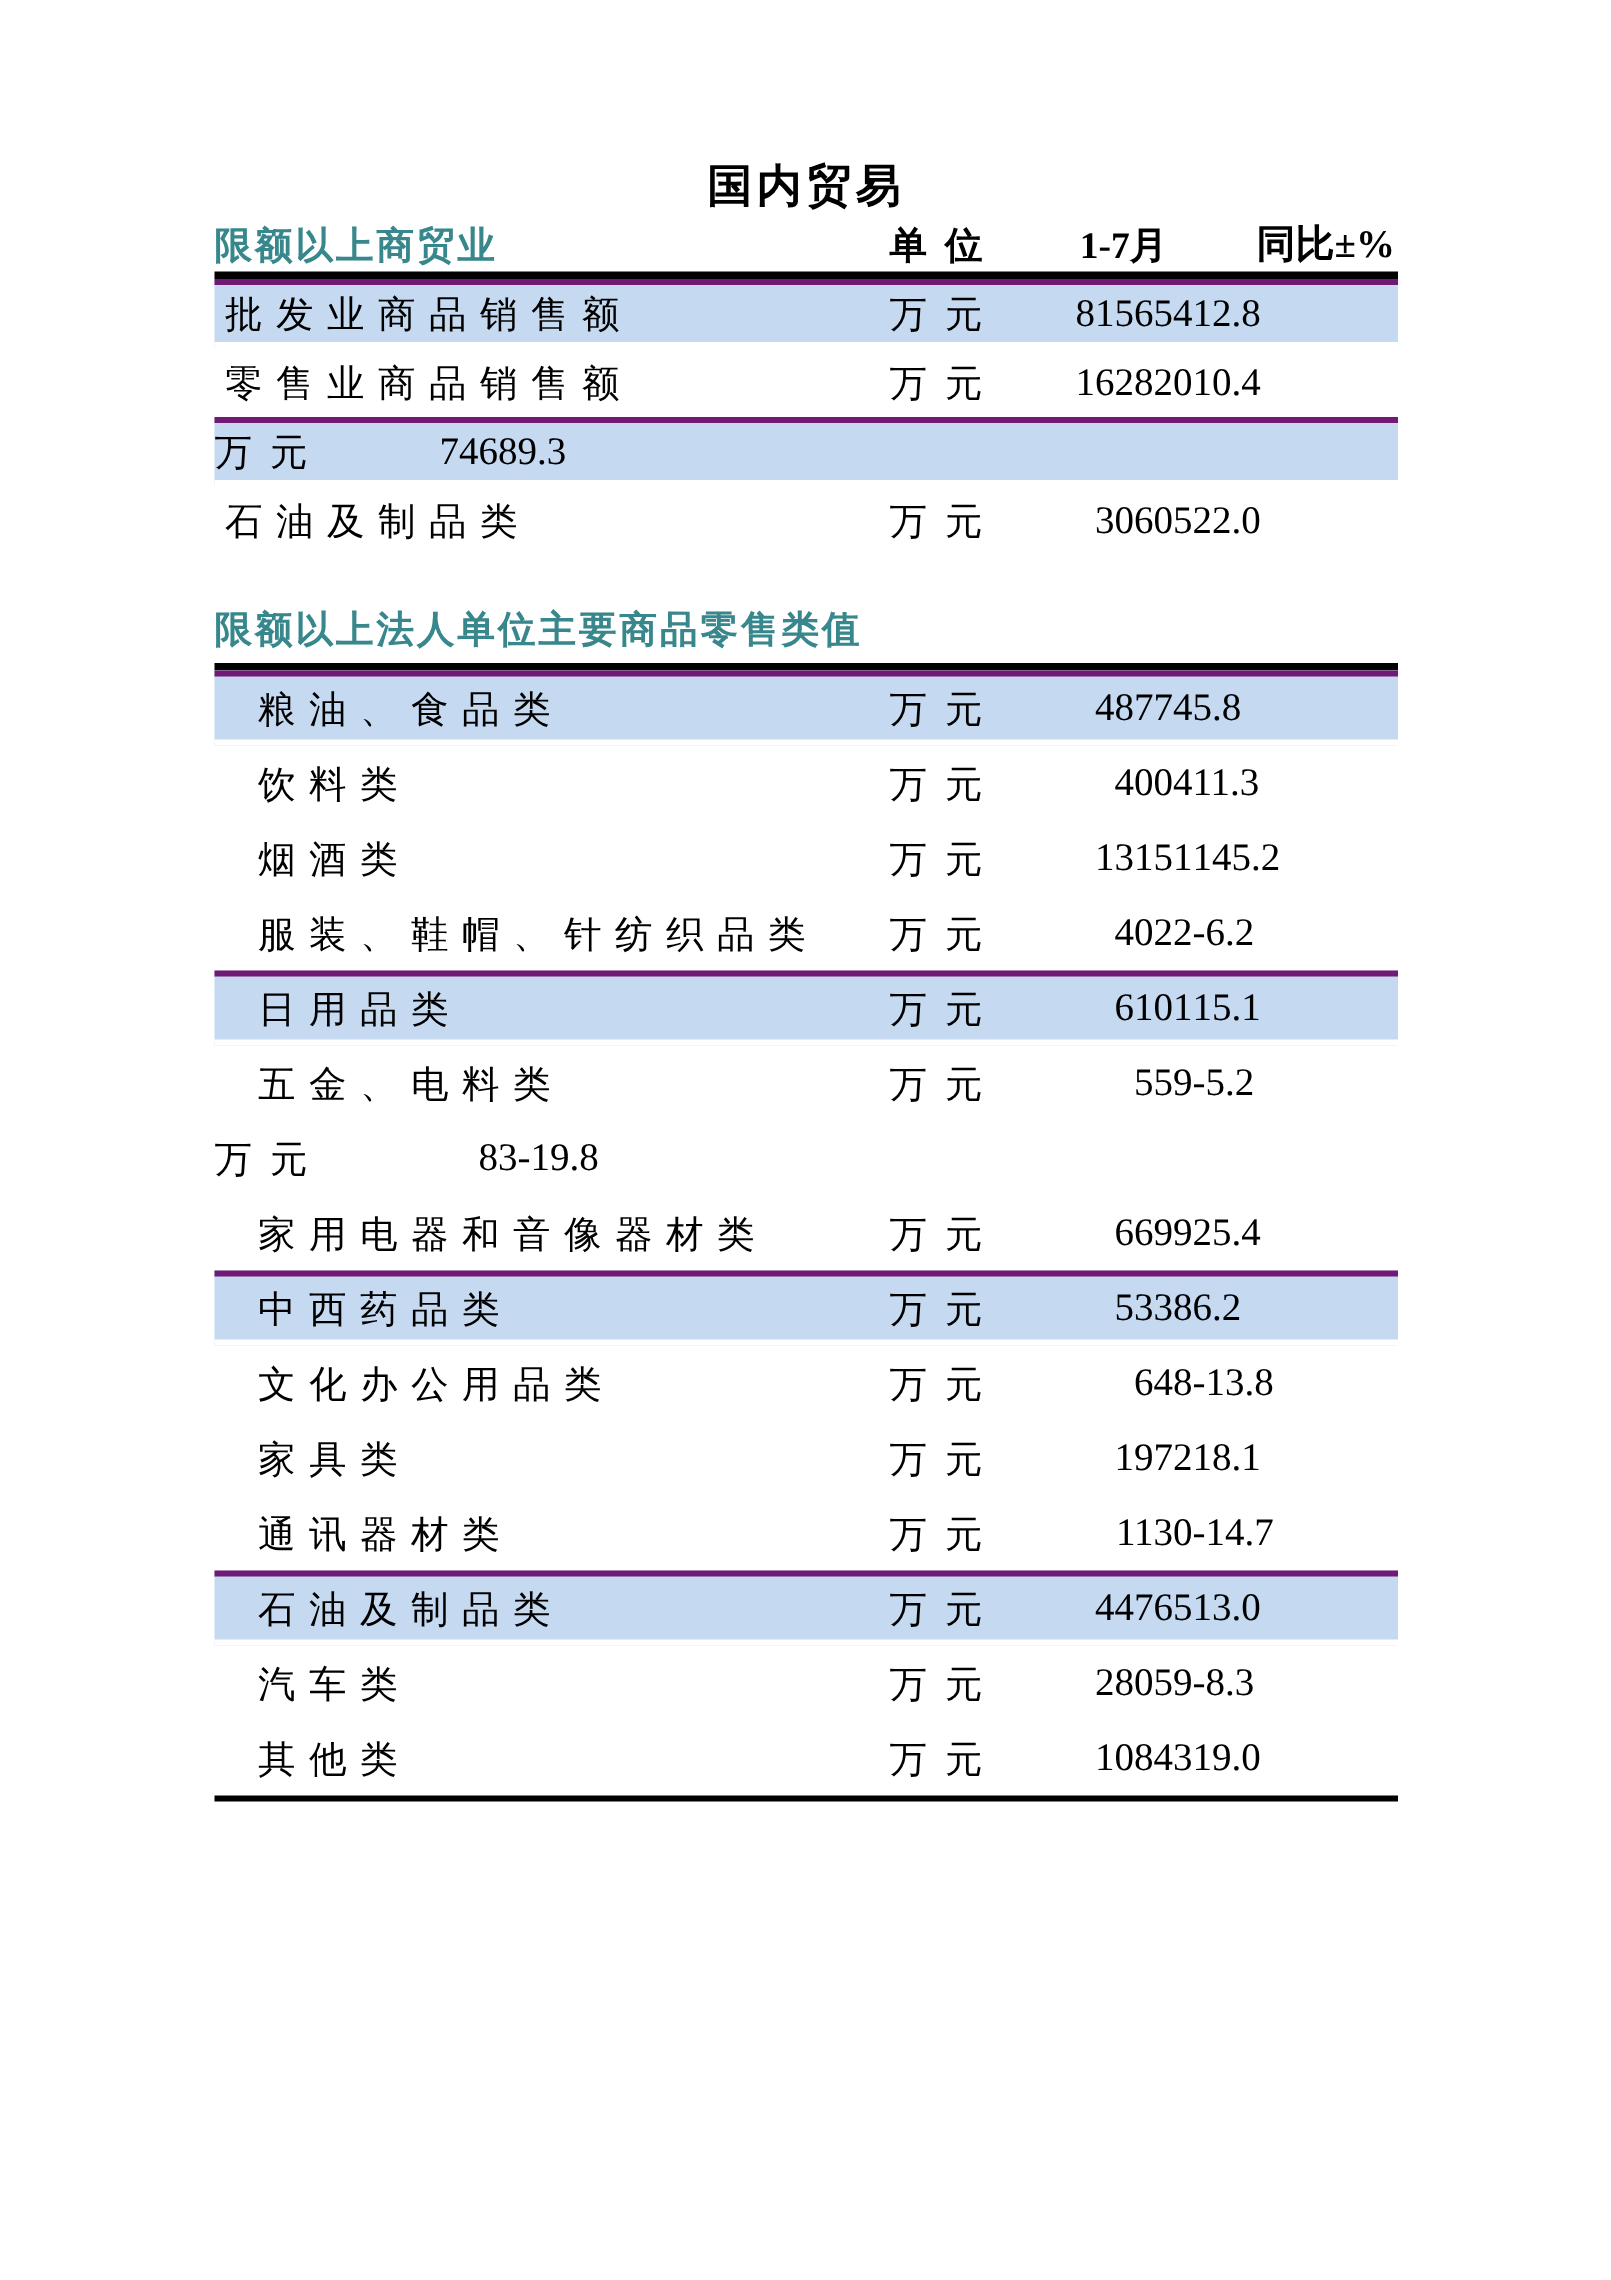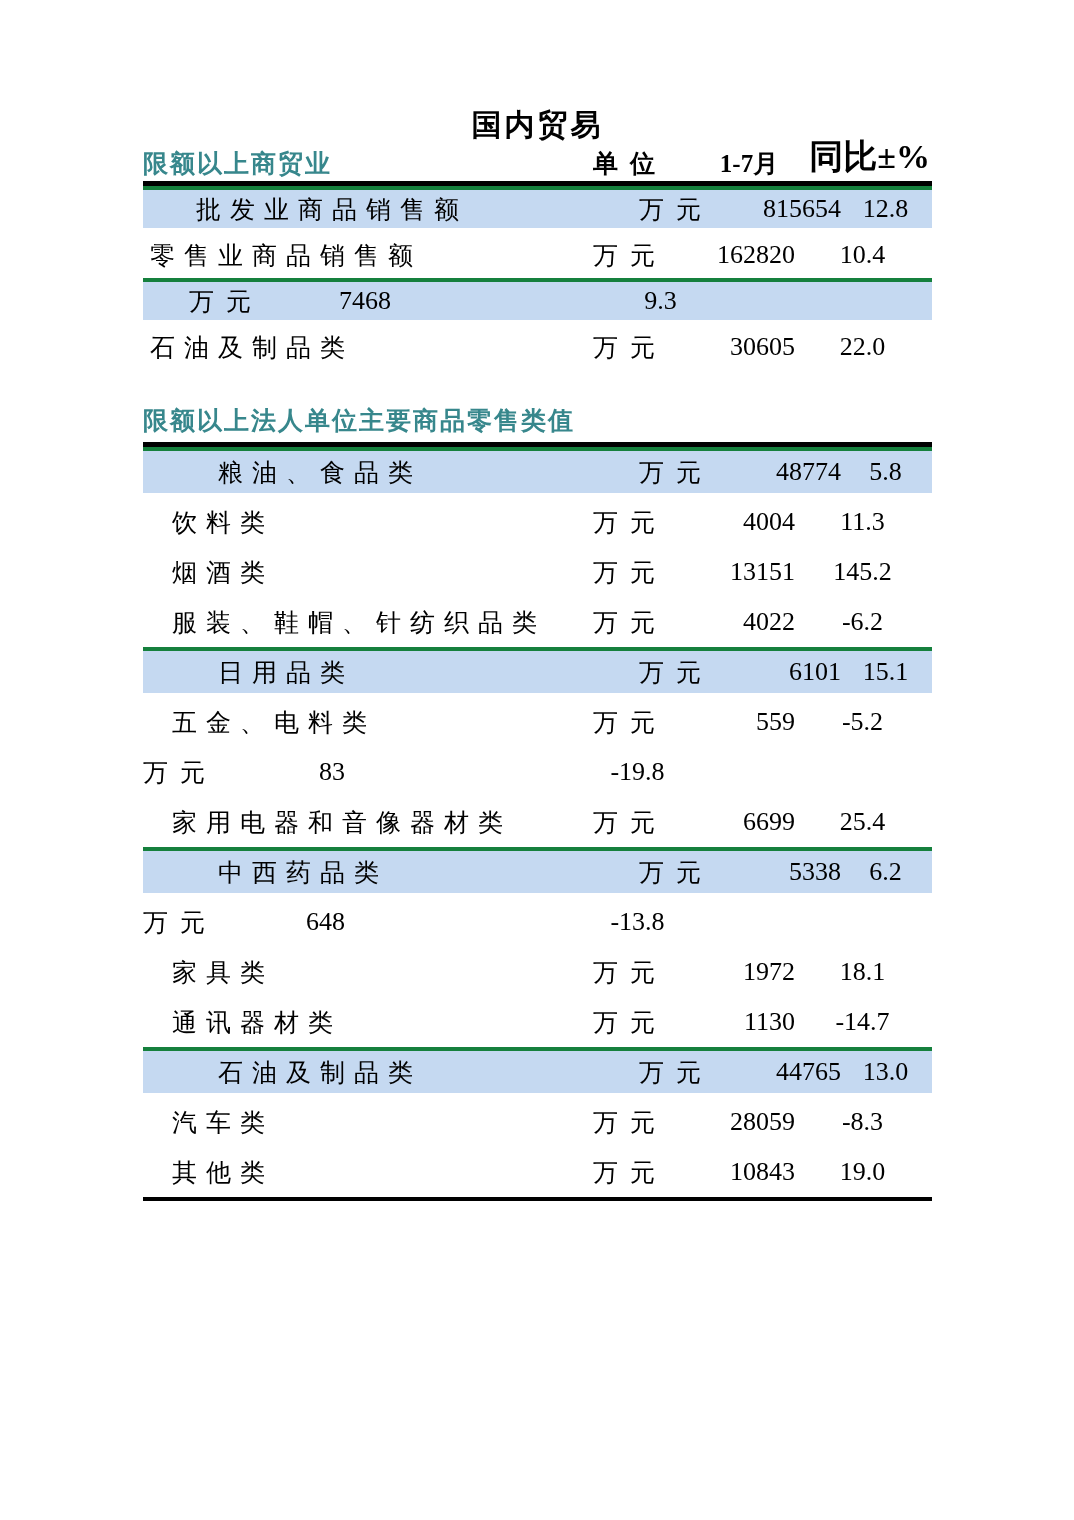--- a/index.html
+++ b/index.html
@@ -22,47 +22,47 @@
     display: flex; align-items: flex-end;
     margin-top: 5px; height: 33px; padding-bottom: 1px;
     border-bottom: 5px solid #000;
   }
   .thead .section-title {
     flex: 0 0 450px; font-size: 25px; font-weight: bold;
     letter-spacing: 2px; color: var(--teal, #37878c);
   }
   .thead .h-unit  { flex: 0 0 110px; font-size: 25px; font-weight: bold; letter-spacing: 12px; }
   .thead .h-val   { flex: 0 0 92px;  font-size: 25px; font-weight: bold; text-align: center; }
-  .thead .h-pct   { flex: 1; font-size: 34px; font-weight: bold; text-align: right; padding-right: 2px; }
+  .thead .h-pct   { flex: 1; font-size: 26px; font-weight: bold; text-align: right; padding-right: 2px; }
 
   .thead2 {
     margin-top: 34px; height: 38px;
     border-bottom: 5px solid #000;
   }
   .thead2 .section-title {
     display: block; font-size: 25px; font-weight: bold;
     letter-spacing: 2px; color: var(--teal, #37878c); line-height: 33px;
   }
 
   .row { display: flex; align-items: center; box-sizing: border-box; }
   .t1 .row { height: 46px; }
   .t2 .row { height: 50px; }
   .row.hl {
     background: var(--hl, #c5d9f1);
-    border-top: 4px solid #15803d; border-bottom: 4px solid #fff; padding-left: 46px;
+    border-top: 4px solid #701a75; border-bottom: 4px solid #fff;
   }
   .c-label { flex: 0 0 450px; font-size: 25px; letter-spacing: 9px;
              padding-left: 7px; box-sizing: border-box; white-space: nowrap; }
   .t2 .c-label { padding-left: 29px; }
   .c-unit  { flex: 0 0 110px; font-size: 25px; letter-spacing: 12px; box-sizing: border-box; }
   .c-label, .c-unit { margin-left: 0; }
   .c-label { margin-right: 0; }
   .c-unit { transform: translateX(-7px); padding-left: 7px; }
   .c-val   { flex: 0 0 92px; font-size: 26px; text-align: right; }
-  .c-pct   { flex: 1; font-size: 26px; text-align: center; padding-right: 2px; }
+  .c-pct   { flex: 1; font-size: 26px; text-align: left; padding-right: 2px; }
 
   .bottom-rule { height: 4px; background: #000; }
 </style>
 </head>
 <body>
 
 <div class="content">
 
   <div class="doc-title">国内贸易</div>
 
@@ -149,20 +149,21 @@
     <div class="c-val">6699</div>
     <div class="c-pct">25.4</div>
   </div>
       <div class="row hl">
     <div class="c-label">中西药品类</div>
     <div class="c-unit">万元</div>
     <div class="c-val">5338</div>
     <div class="c-pct">6.2</div>
   </div>
       <div class="row">
+    <div class="c-label">文化办公用品类</div>
     <div class="c-unit">万元</div>
     <div class="c-val">648</div>
     <div class="c-pct">-13.8</div>
   </div>
       <div class="row">
     <div class="c-label">家具类</div>
     <div class="c-unit">万元</div>
     <div class="c-val">1972</div>
     <div class="c-pct">18.1</div>
   </div>

